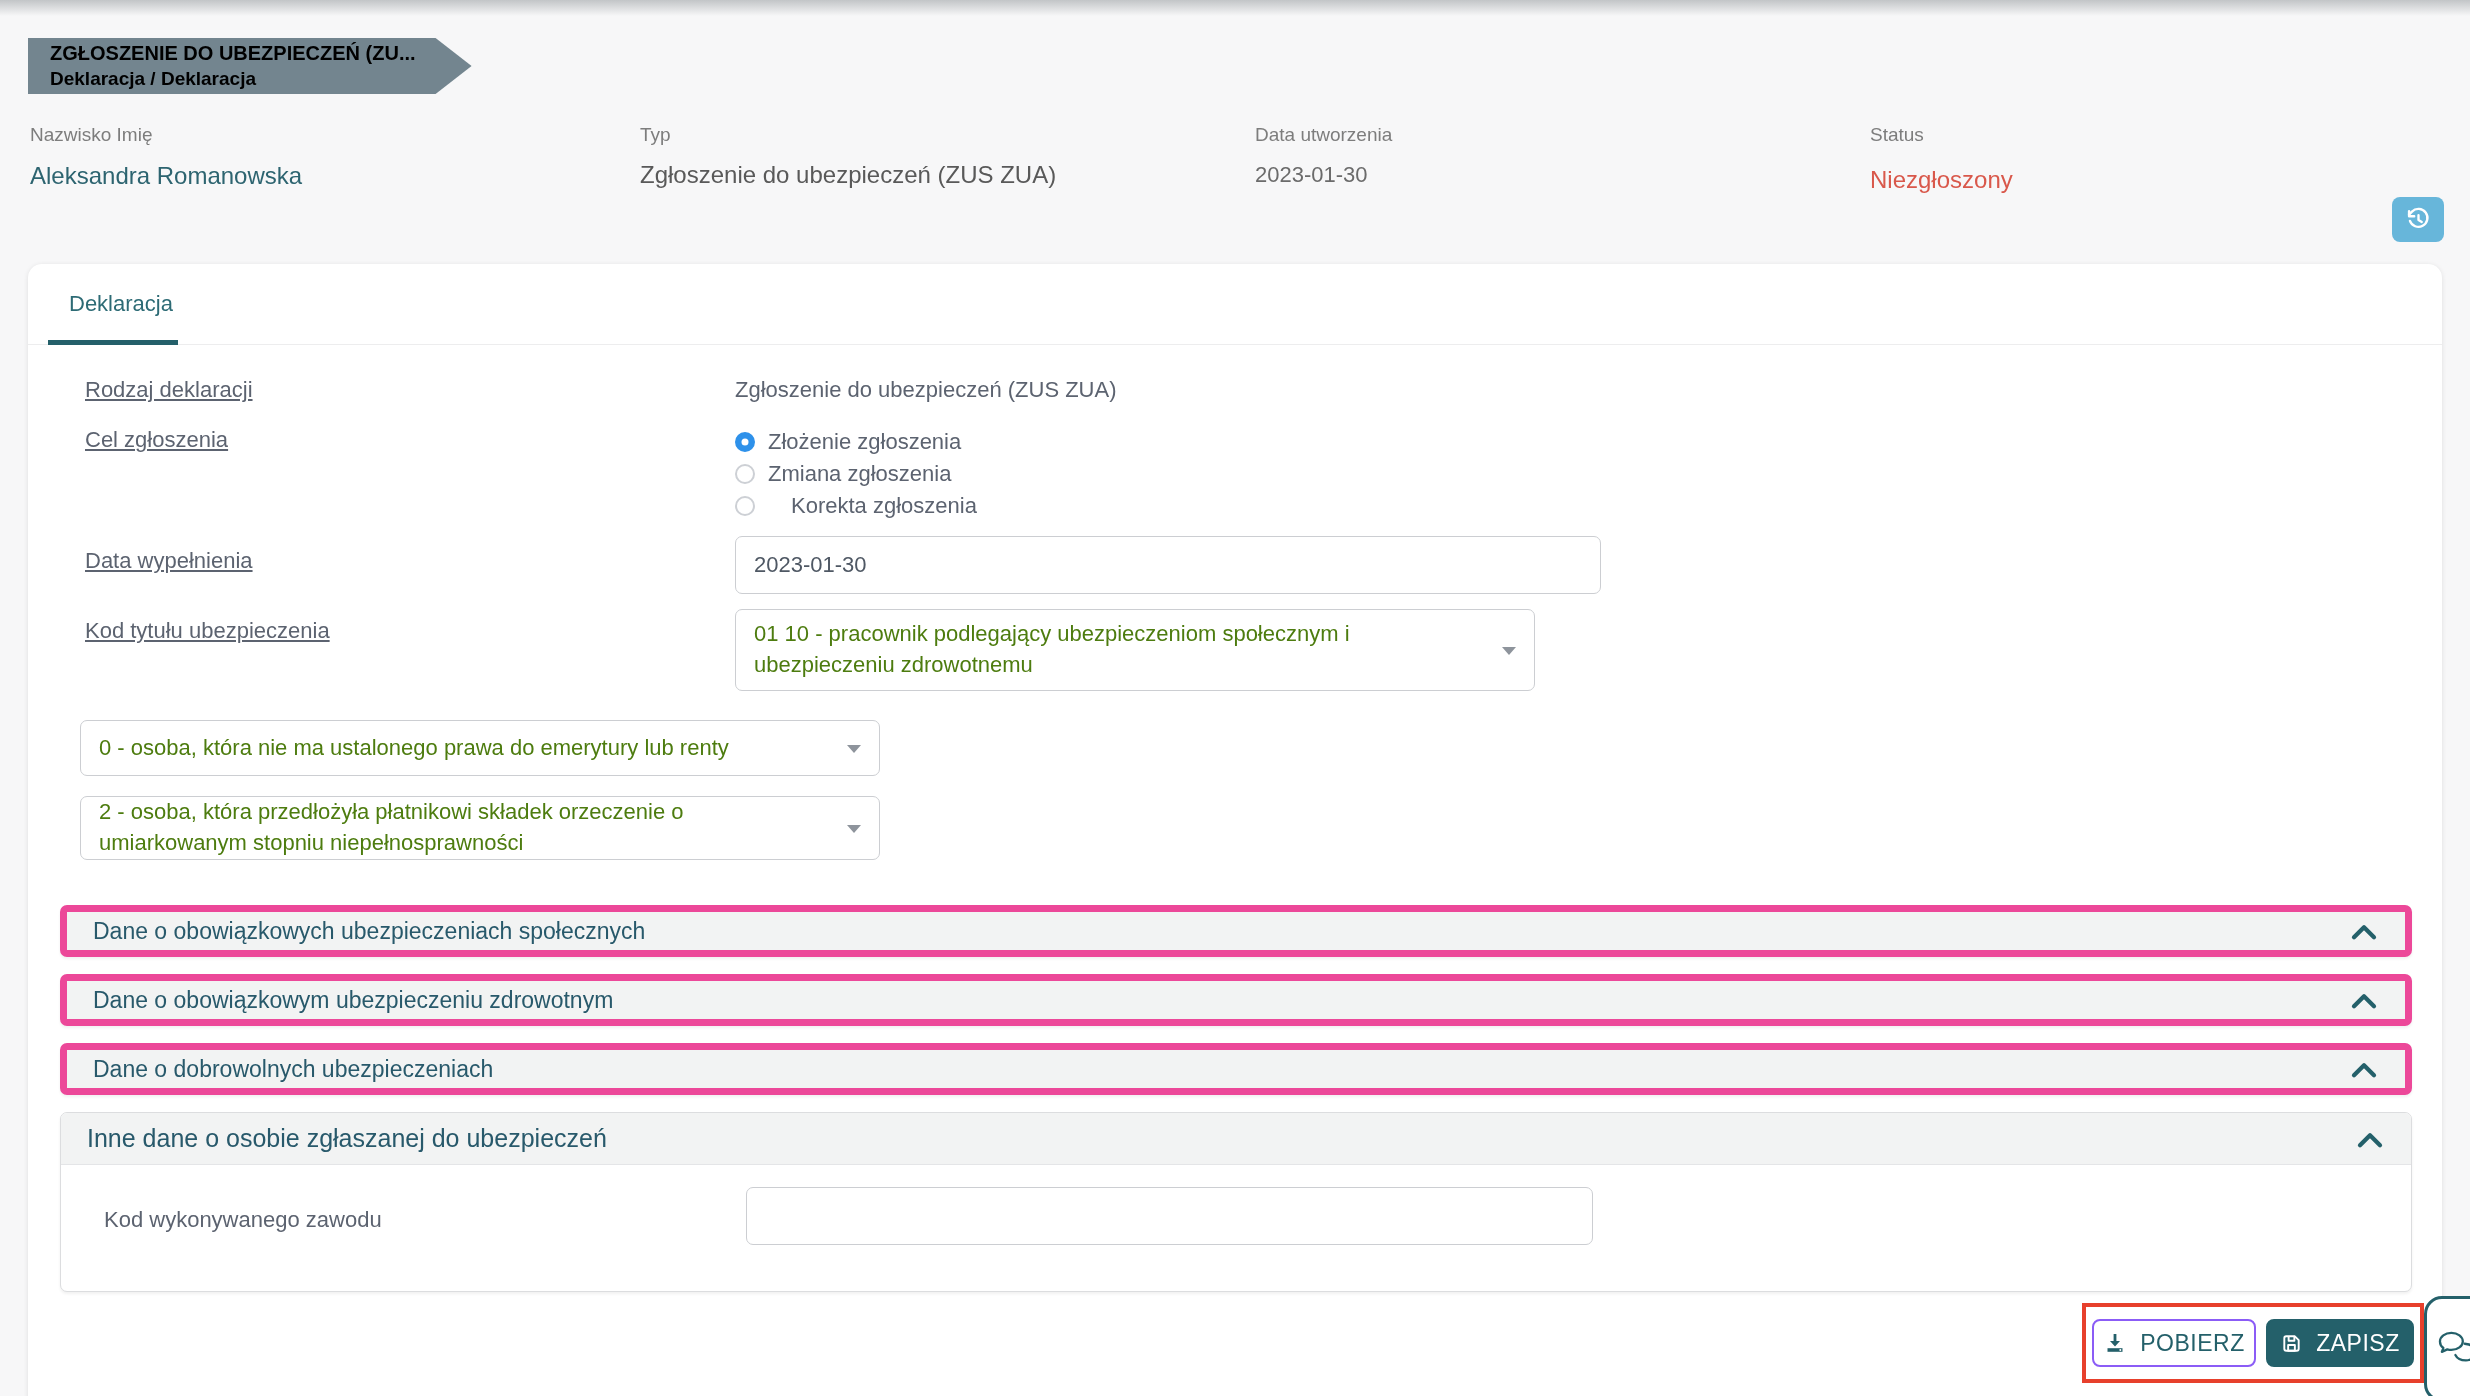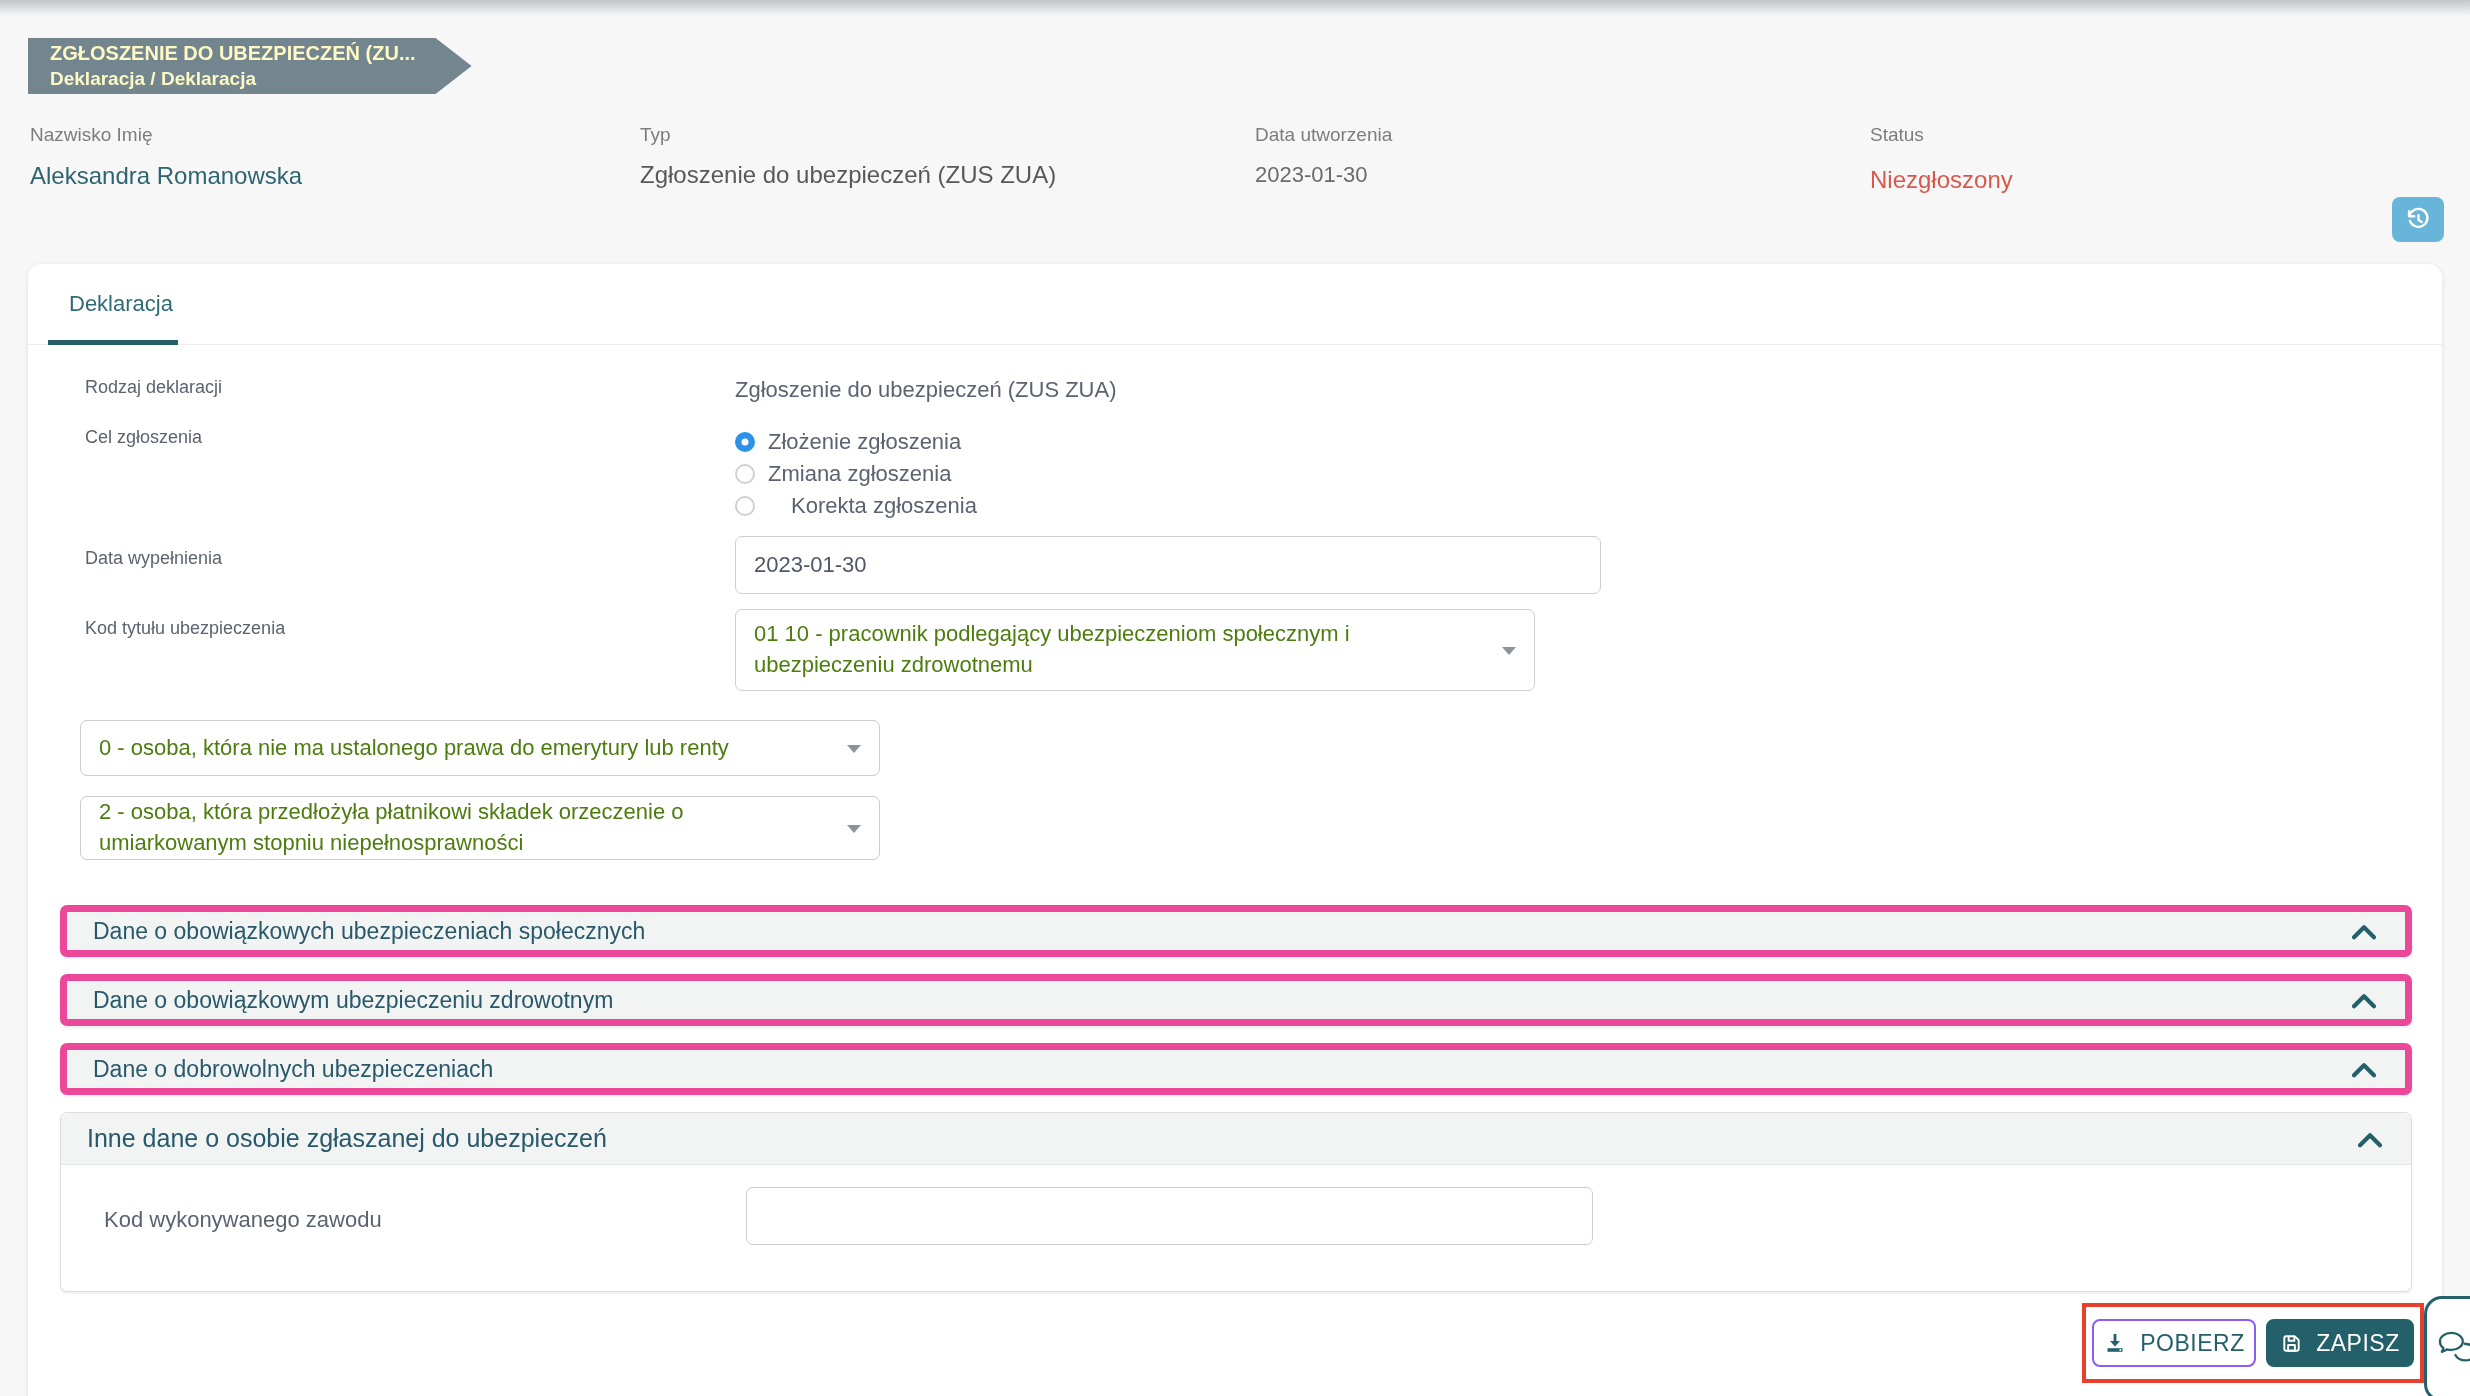--- a/index.html
+++ b/index.html
@@ -3,21 +3,21 @@
 <meta charset="utf-8">
 <style>
   * { margin:0; padding:0; box-sizing:border-box; }
   html,body { width:2470px; height:1396px; overflow:hidden; background:#f7f7f8;
               font-family:"Liberation Sans", sans-serif; }
   .top-shade { position:absolute; left:0; top:0; right:0; height:16px;
                background:linear-gradient(#c2c5c7,#f7f7f8); }
 
   
   .ribbon { position:absolute; left:28px; top:38px; height:56px; min-width:368px;
-            background:#73858f; color:#fef9c3; padding:7px 56px 7px 22px;
+            background:#73858f; color:#000000; padding:7px 56px 7px 22px;
             clip-path:polygon(0 0, calc(100% - 36px) 0, 100% 50%, calc(100% - 36px) 100%, 0 100%);
             display:flex; flex-direction:column; justify-content:center; gap:3px; }
   .ribbon .l1 { font-size:20px; font-weight:bold; white-space:nowrap; }
   .ribbon .l2 { font-size:19px; font-weight:bold; white-space:nowrap; }
 
   
   .hfield { position:absolute; top:124px; }
   .hf0 { left:30px; } .hf1 { left:640px; } .hf2 { left:1255px; } .hf3 { left:1870px; }
   .hf-label { font-size:19px; color:#7d7d7d; }
   .hf-value { font-size:24px; margin-top:15px; color:#595959; }
@@ -30,21 +30,21 @@
                  display:flex; align-items:center; justify-content:center; }
 
   
   .card { position:absolute; left:28px; top:264px; width:2414px; height:1215px;
           background:#fff; border-radius:14px; box-shadow:0 1px 5px rgba(0,0,0,.10); }
   .tabbar { position:absolute; left:0; top:0; width:100%; height:81px;
             border-bottom:1px solid #ededee; border-radius:14px 14px 0 0; }
   .tab-label { position:absolute; left:41px; top:27px; font-size:22px; color:#2d6b75; cursor:pointer; }
   .tab-underline { position:absolute; left:20px; top:76px; width:130px; height:5px; background:#24606a; }
 
-  .flabel { position:absolute; left:57px; font-size:18px; color:#5c6370; }
+  .flabel { position:absolute; left:57px; font-size:22px; color:#5c6370;text-decoration:underline; }
   .fvalue { position:absolute; left:707px; font-size:22px; color:#5c6370; }
 
   .radio-row { position:absolute; left:707px; display:flex; align-items:center; gap:13px;
                font-size:22px; color:#5c6370; cursor:pointer; }
   .radio { width:20px; height:20px; border-radius:50%; border:2px solid #cdd0d5; background:#fff;
            position:relative; flex:0 0 auto; }
   .radio.sel { background:#2e91ea; border-color:#2e91ea; }
   .radio.sel::after { content:""; position:absolute; width:7px; height:7px; background:#fff;
                       border-radius:50%; top:50%; left:50%; transform:translate(-50%,-50%); }
 

